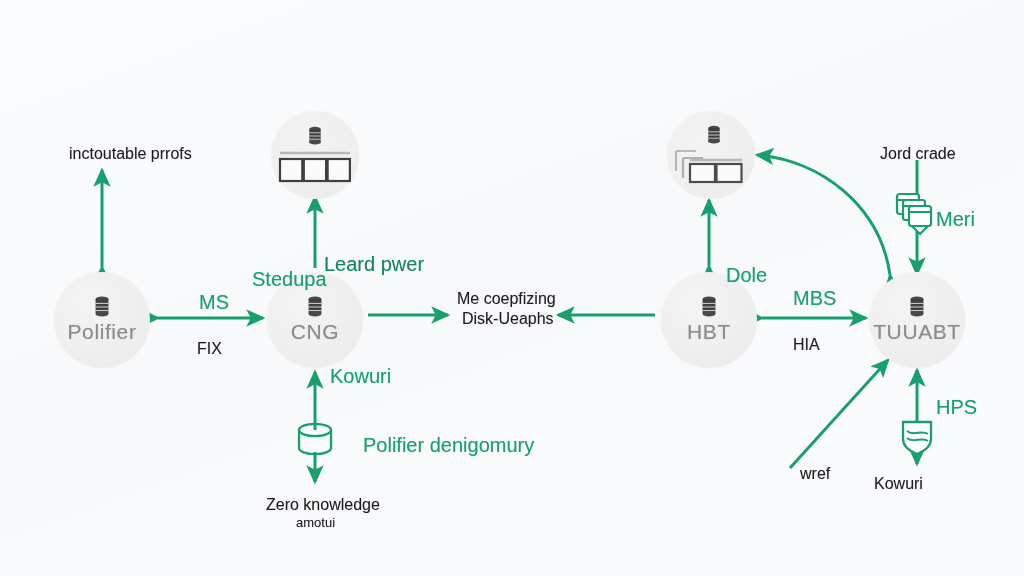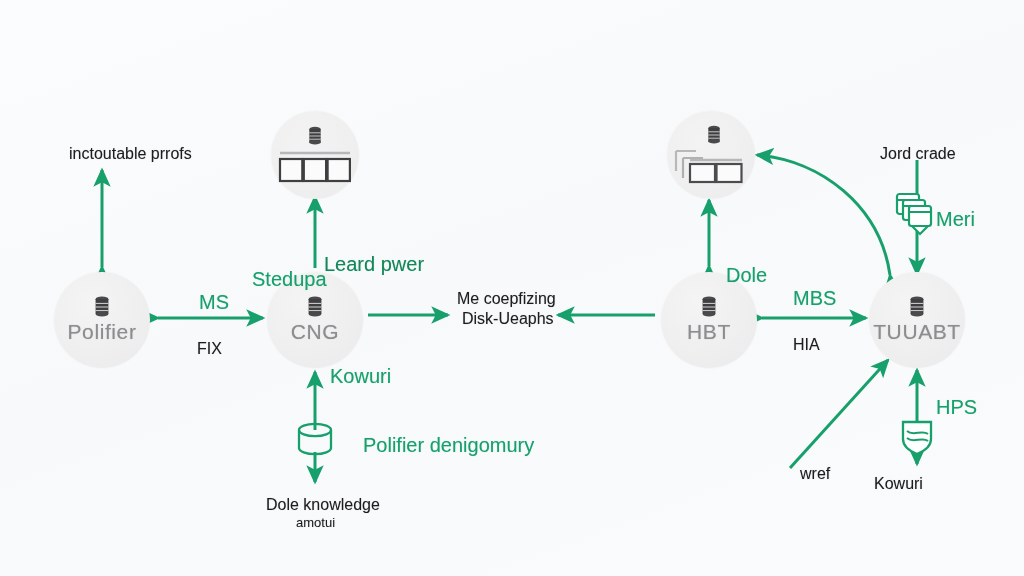--- a/index.html
+++ b/index.html
@@ -256,21 +256,21 @@
   <div class="lbl lbl-dark big" style="left:197px; top:340px;">FIX</div>
 
   <div class="lbl lbl-green" style="left:252px; top:241px;margin-top:27px;">Stedupa</div>
 
   <div class="lbl lbl-green deep" style="left:324px; top:253px;">Leard pwer</div>
 
   <div class="lbl lbl-green" style="left:330px; top:365px;">Kowuri</div>
 
   <div class="lbl lbl-green" style="left:363px; top:434px;">Polifier denigomury</div>
 
-  <div class="lbl lbl-dark big" style="left:266px; top:496px;">Dole knowledge</div>
+  <div class="lbl lbl-dark big" style="left:266px; top:496px;">Zero knowledge</div>
 
   <div class="lbl lbl-dark" style="left:296px; top:515px;">amotui</div>
 
   <div class="lbl lbl-dark big" style="left:457px; top:290px;">Me coepfizing</div>
 
   <div class="lbl lbl-dark big" style="left:462px; top:310px;">Disk-Ueaphs</div>
 
   <div class="lbl lbl-green" style="left:726px; top:245px;margin-top:19px;">Dole</div>
 
   <div class="lbl lbl-green" style="left:793px; top:287px;">MBS</div>

